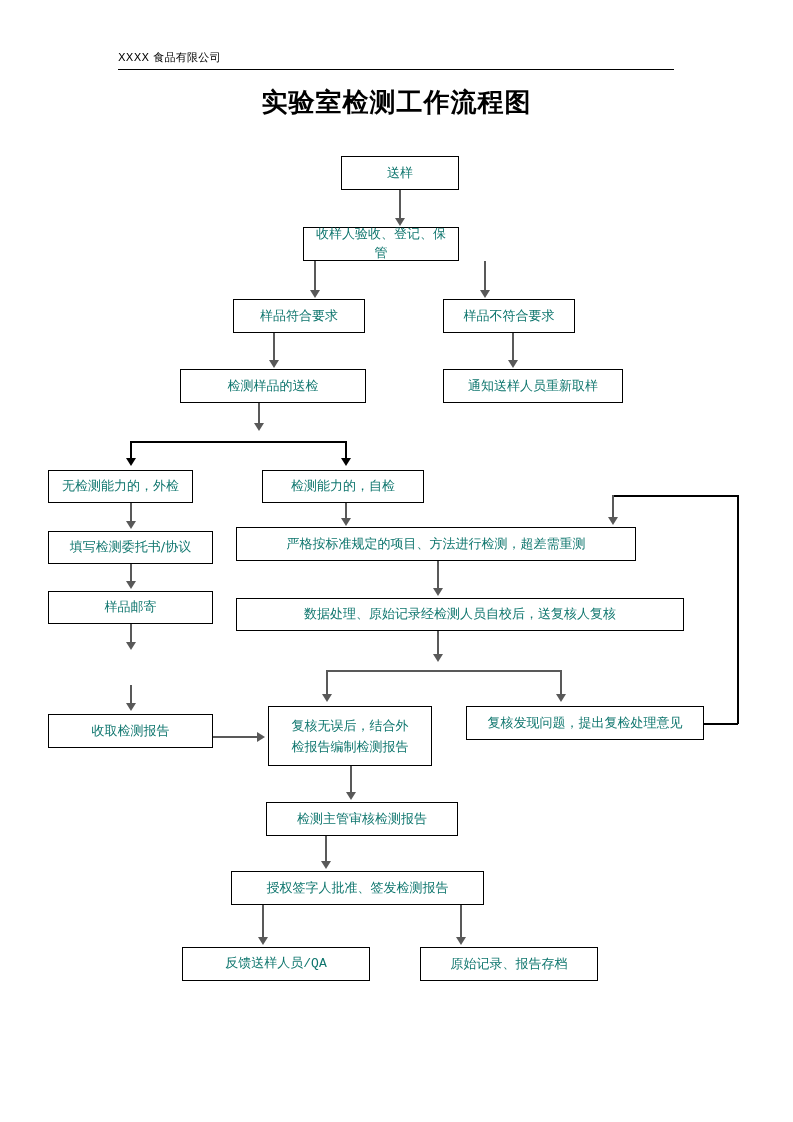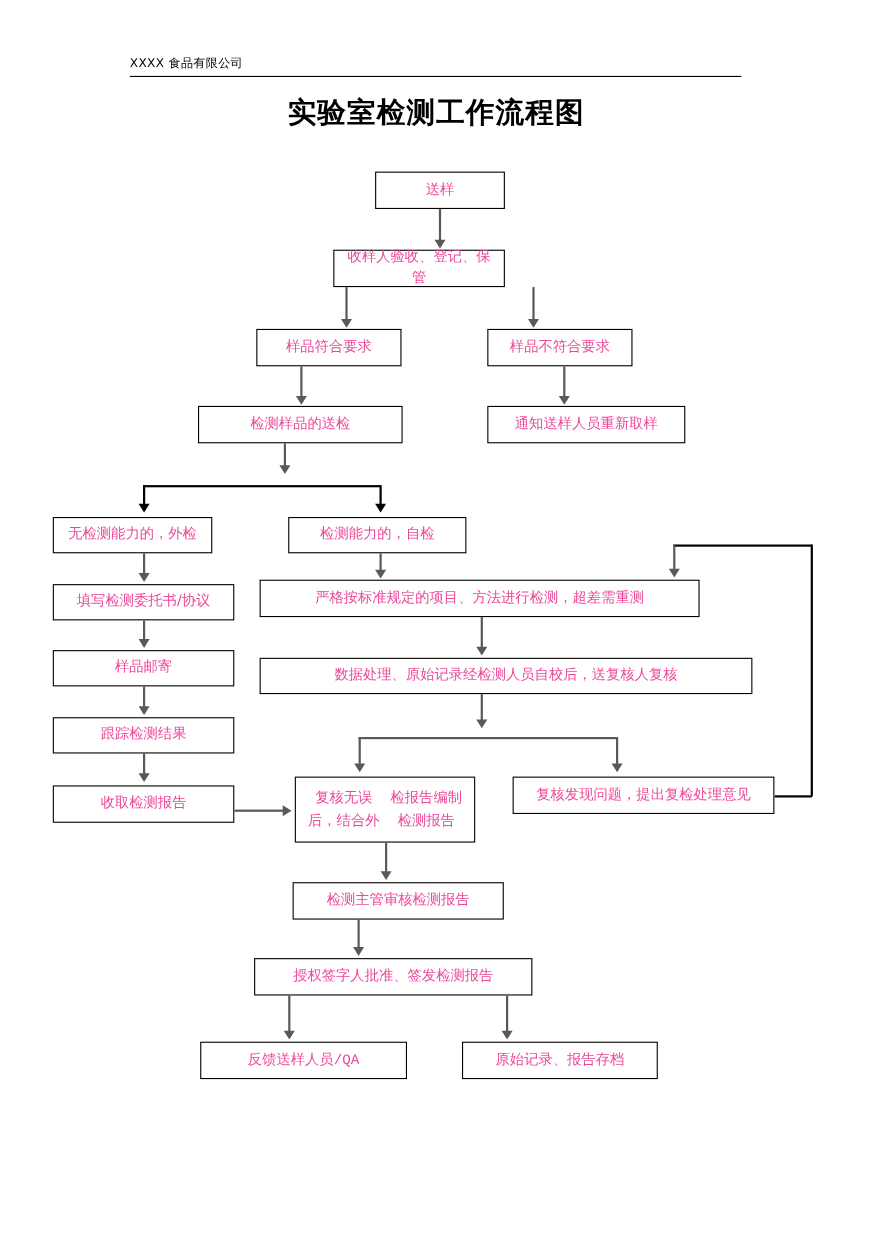--- a/index.html
+++ b/index.html
@@ -46,32 +46,32 @@
     font-weight: bold;
     color: #000;
     letter-spacing: 1px;
   }
   
   .node {
     position: absolute;
     box-sizing: border-box;
     border: 1px solid #000;
     background: #ffffff;
-    color: #ec4899;
+    color: #0f766e;
     font-size: 13px;
     line-height: 1.45;
     display: flex;
     align-items: center;
     justify-content: center;
     text-align: center;
     padding: 0 6px;
     z-index: 3;
   }
   .node.two-line {
-    flex-direction: row;
+    flex-direction: column;
     justify-content: center;
     line-height: 1.65;
   }
   
   .conn {
     position: absolute;
     background: #595959;
     z-index: 1;
   }
   .conn.v { width: 1.6px; }
@@ -121,21 +121,20 @@
   <div class="node" style="left:262px; top:470px; width:162px; height:33px;">检测能力的，自检</div>
 
   <div class="node" style="left:236px; top:527px; width:400px; height:34px;">严格按标准规定的项目、方法进行检测，超差需重测</div>
 
   <div class="node" style="left:48px; top:531px; width:165px; height:33px;">填写检测委托书/协议</div>
 
   <div class="node" style="left:48px; top:591px; width:165px; height:33px;">样品邮寄</div>
 
   <div class="node" style="left:236px; top:598px; width:448px; height:33px;">数据处理、原始记录经检测人员自校后，送复核人复核</div>
 
-  <div class="node" style="left:48px; top:652px; width:165px; height:33px;">跟踪检测结果</div>
 
   <div class="node" style="left:48px; top:714px; width:165px; height:34px;">收取检测报告</div>
 
   <div class="node two-line" style="left:268px; top:706px; width:164px; height:60px;">
     <span>复核无误后，结合外</span>
     <span>检报告编制检测报告</span>
   </div>
 
   <div class="node" style="left:266px; top:802px; width:192px; height:34px;">检测主管审核检测报告</div>
 

